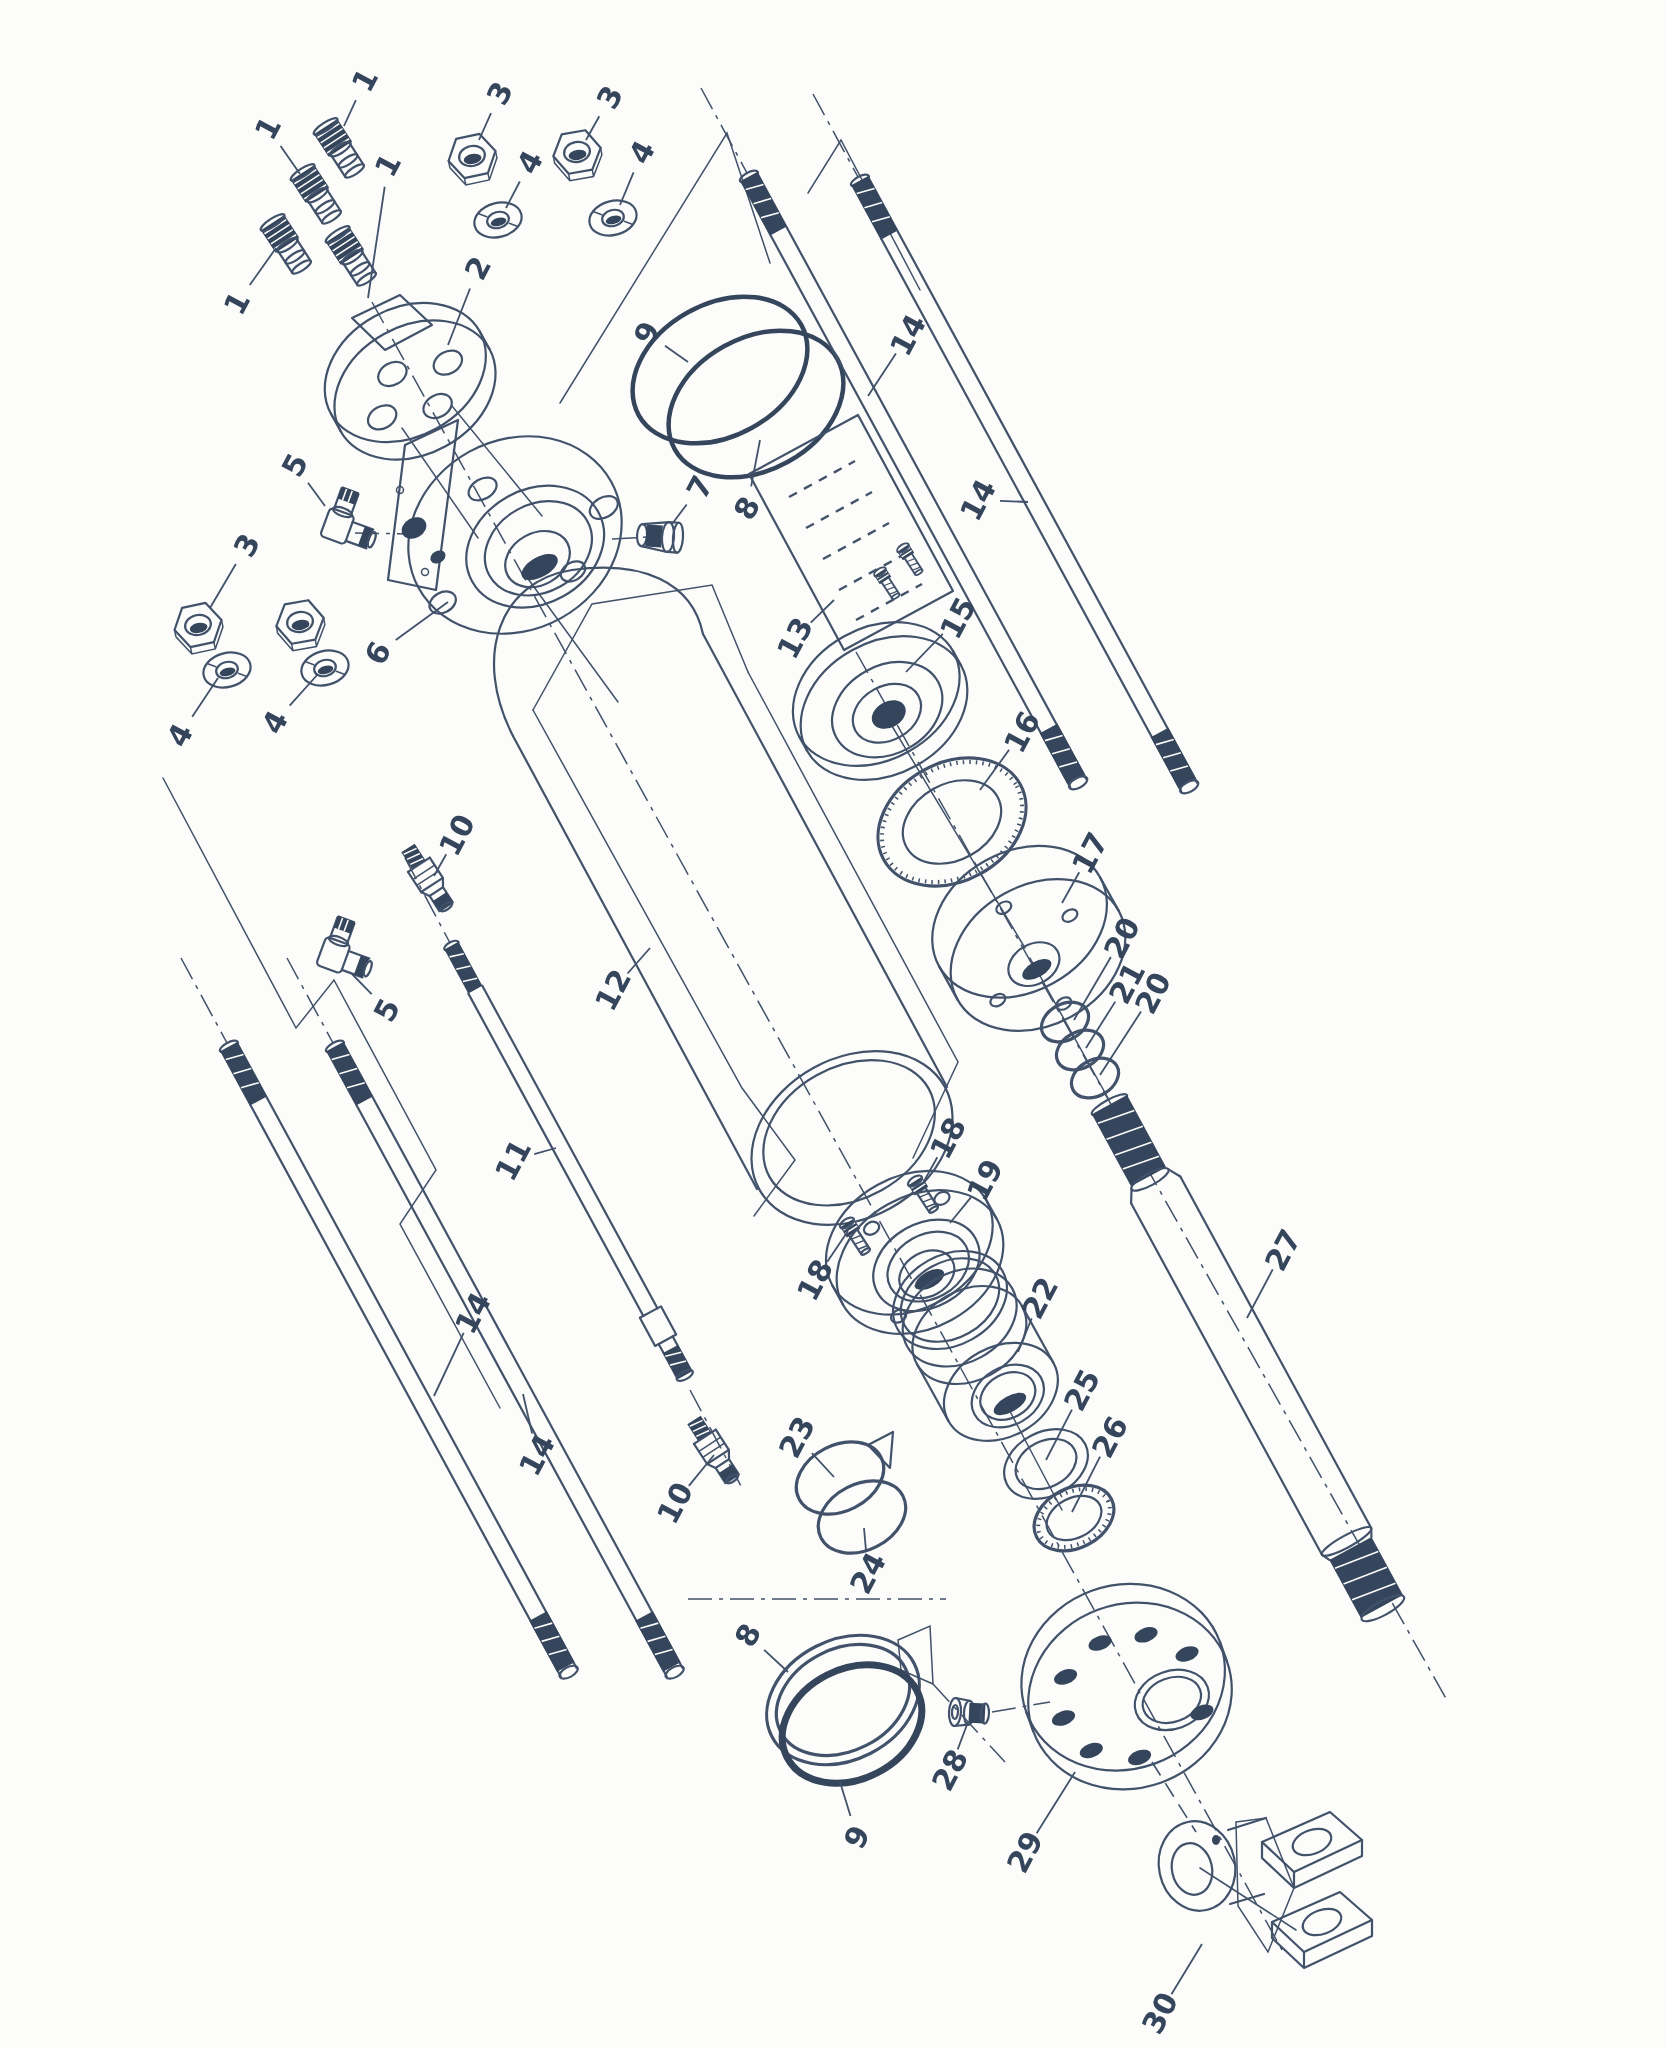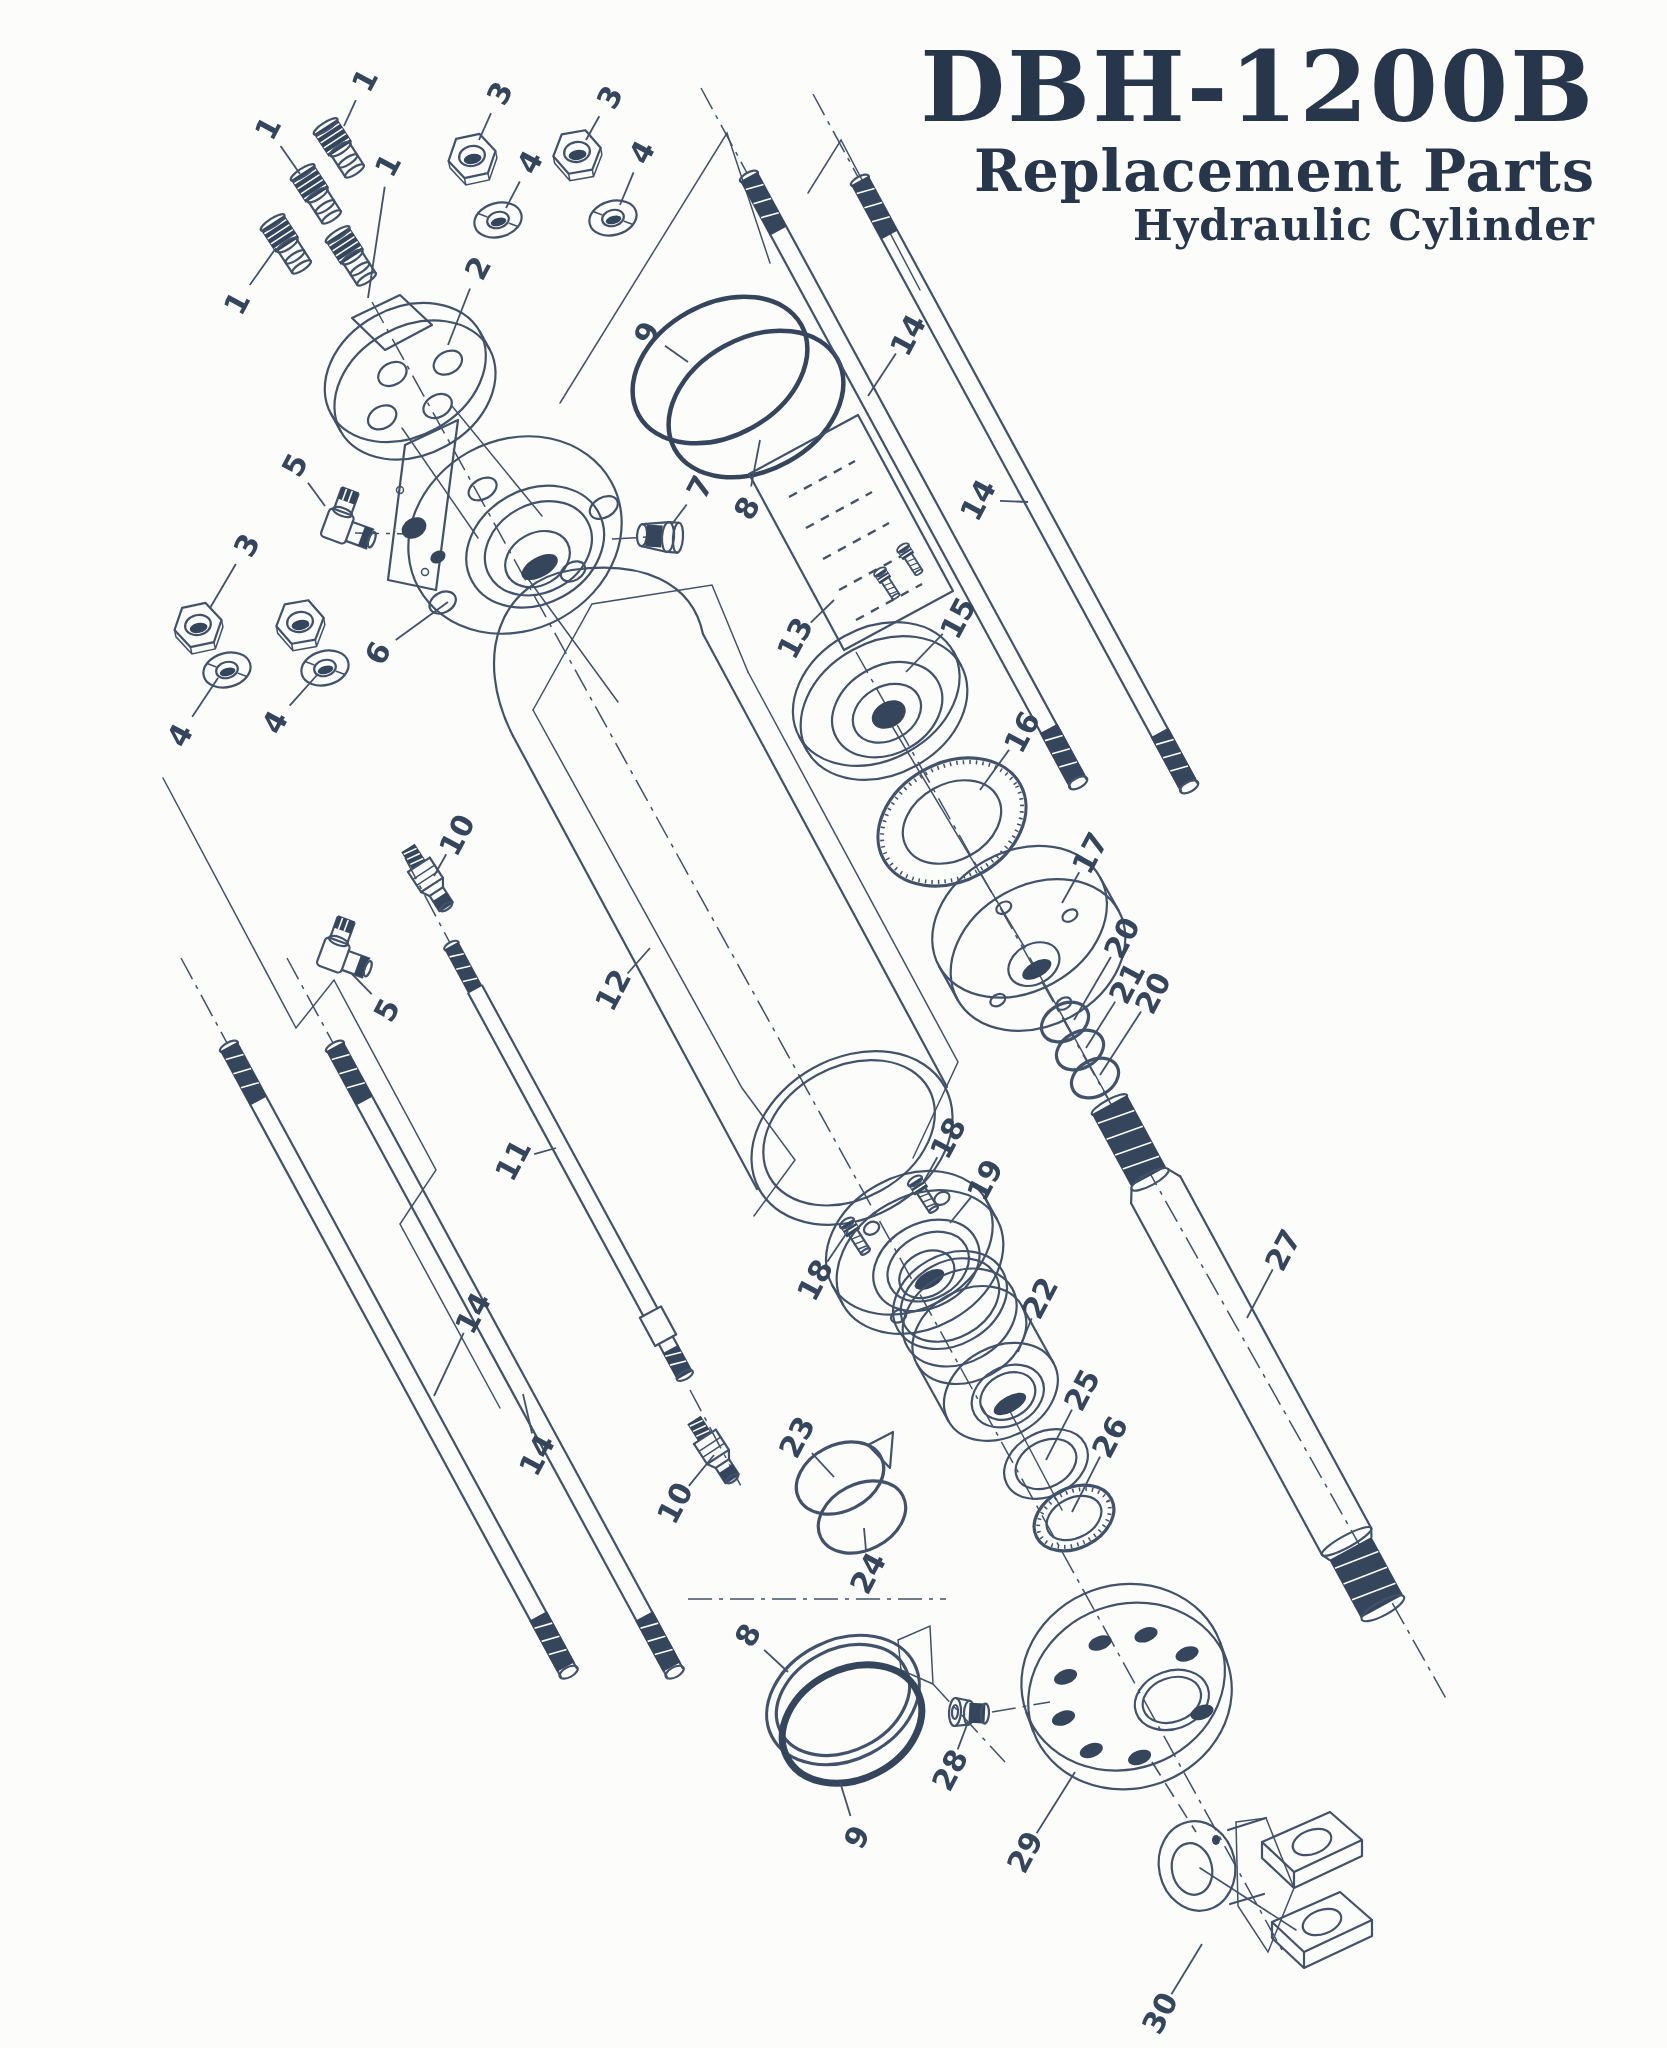--- a/index.html
+++ b/index.html
@@ -26,25 +26,20 @@
   .ddot{stroke:var(--ink);stroke-width:1.5;fill:none;stroke-dasharray:24 7 4 7;}
   .slot{stroke:var(--ink);stroke-width:2.4;fill:none;stroke-dasharray:9 8;}
   .lead{stroke:var(--ink);stroke-width:1.8;fill:none;}
   .callout{font:700 30px "DejaVu Sans",sans-serif;fill:var(--ink2);text-anchor:middle;dominant-baseline:central;}
 </style>
 </head>
 <body>
 
 <div class="page">
 
-  <div class="titleblock">
-    <div class="model">DBH-1200B</div>
-    <div class="sub1">Replacement Parts</div>
-    <div class="sub2">Hydraulic Cylinder</div>
-  </div>
 
   <svg width="1667" height="2048" viewBox="0 0 1667 2048">
 
     <defs>
       <g id="screwsym">
         <rect x="3" y="-14" width="27" height="28" class="f"></rect>
         <line x1="8" y1="-13" x2="8" y2="13" class="wf"></line>
           <line x1="14" y1="-13" x2="14" y2="13" class="wf"></line>
         <line x1="20" y1="-13" x2="20" y2="13" class="wf"></line>
           <line x1="26" y1="-13" x2="26" y2="13" class="wf"></line>

